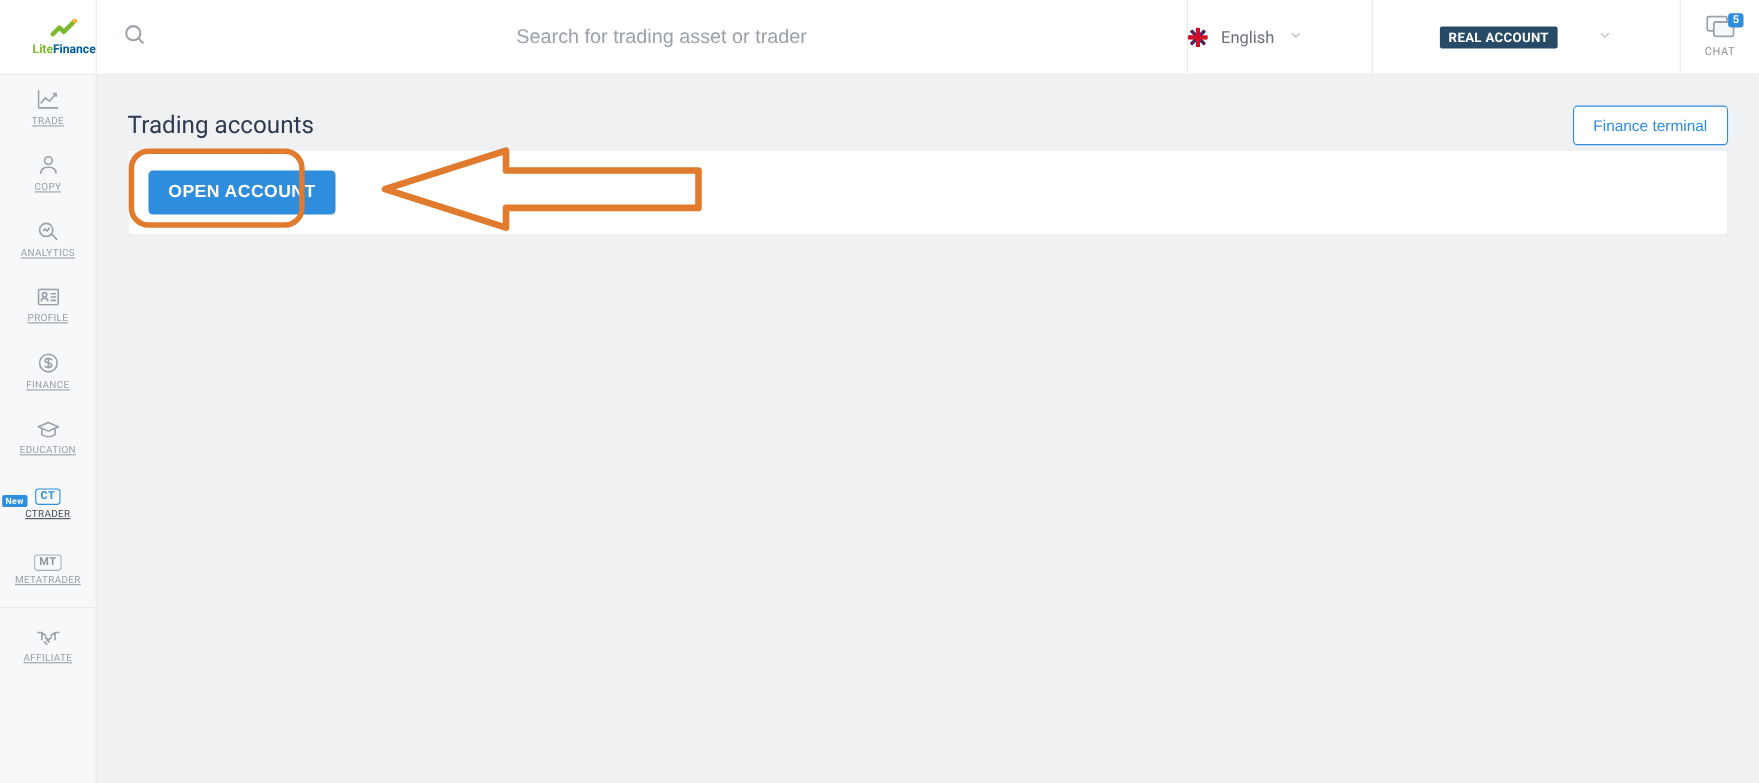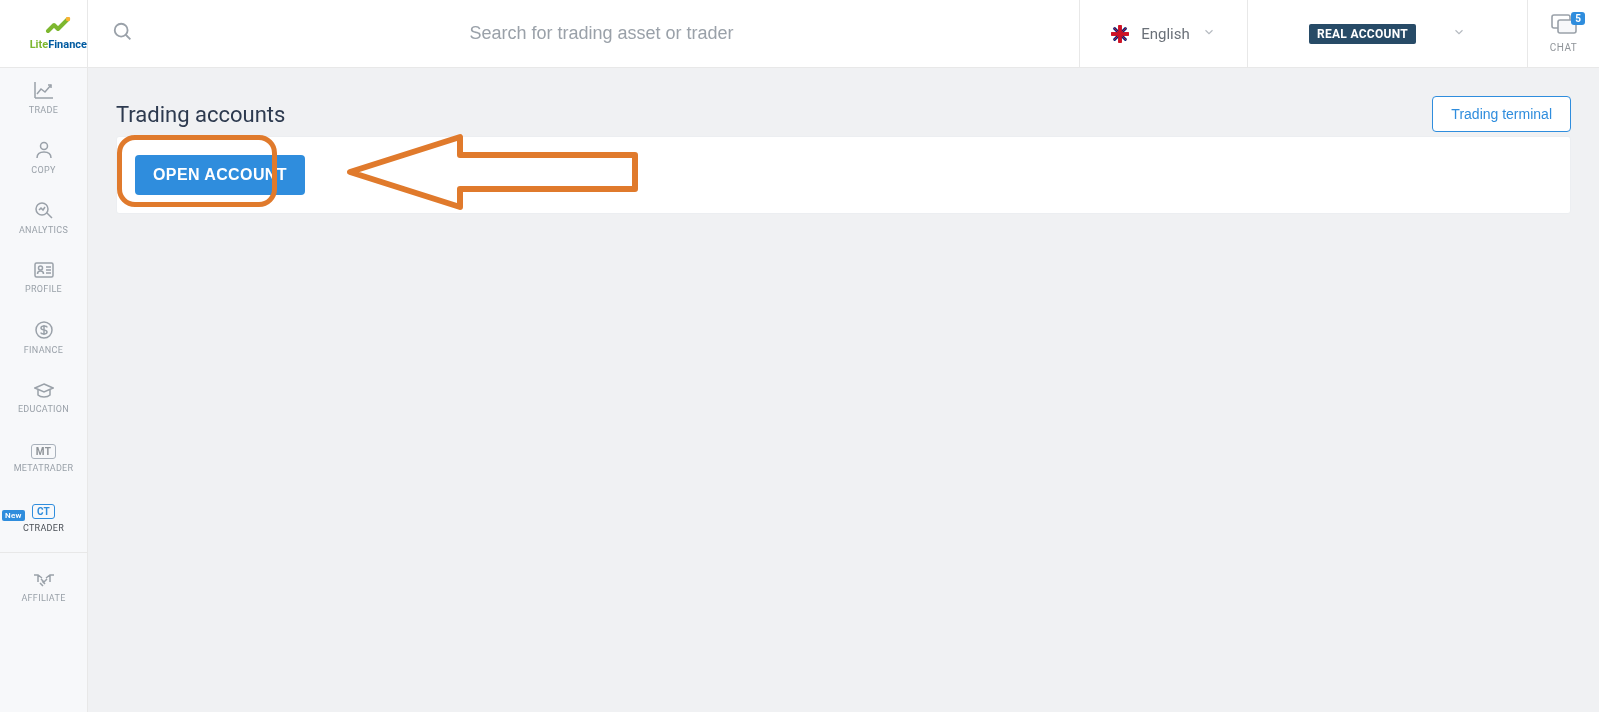--- a/index.html
+++ b/index.html
@@ -52,21 +52,20 @@
   background: transparent;
   text-align: center;
 }
 .search-input::placeholder { color: #9aa1a9; }
 
 .lang-cell {
   width: 168px;
   border-left: 1px solid #e8e8e8;
   display: flex;
   align-items: center;
-  justify-content: center;
   gap: 12px;
   cursor: pointer;
 }
 .flag {
   width: 18px; height: 18px; border-radius: 50%;
   position: relative; overflow: hidden;
 }
 .flag svg { display: block; }
 .lang-label { color: #6a7078; font-size: 15px; }
 .chevron { color: #b5bac0; }
@@ -133,21 +132,21 @@
   justify-content: center;
   gap: 4px;
   color: #9aa1a9;
   cursor: pointer;
   font-size: 9px;
   letter-spacing: 0.3px;
   position: relative;
 }
 .sidebar-item.active { color: #4a4f56; }
 .sidebar-item.active .mt-box { border-color: #2f8ddd; color: #2f8ddd; }
-.sidebar-item .si-label { text-transform: uppercase; }
+.sidebar-item .si-label { text-transform: uppercase; text-decoration: underline; }
 .sidebar-sep { height: 1px; background: #e8e8e8; margin: 4px 0; }
 
 .mt-box {
   border: 1.5px solid #a9b1bb;
   border-radius: 3px;
   padding: 1px 4px;
   font-size: 10px;
   font-weight: 700;
   color: #8f9499;
 }
@@ -348,47 +347,47 @@
     <div class="sidebar-item">
       <span>
         <svg width="20" height="16" viewBox="0 0 20 16" fill="none" stroke="#9aa1a9" stroke-width="1.5">
             <path d="M10 2 L19 6 L10 10 L1 6 Z"></path>
             <path d="M4 8 L4 13 C4 13 6 15 10 15 C14 15 16 13 16 13 L16 8"></path>
           </svg>
       </span>
       <span class="si-label">EDUCATION</span>
     </div>
 
-    <div class="sidebar-item">
-      <span class="mt-box">MT</span>
-      <span class="si-label">METATRADER</span>
-    </div>
-
     <div class="sidebar-item active">
       <span class="new-tag">New</span>
       <span class="mt-box">CT</span>
       <span class="si-label">CTRADER</span>
     </div>
 
+    <div class="sidebar-item">
+      <span class="mt-box">MT</span>
+      <span class="si-label">METATRADER</span>
+    </div>
+
     <div class="sidebar-sep"></div>
 
     <div class="sidebar-item">
       <span>
         <svg width="22" height="16" viewBox="0 0 22 16" fill="none" stroke="#9aa1a9" stroke-width="1.5">
             <path d="M1 4 L5 4 L9 7 M21 4 L17 4 L13 7 M5 4 L5 11 M17 4 L17 11 M8 8 L11 11 L14 8 M9 10 L12 13 M7 12 L10 15"></path>
           </svg>
       </span>
       <span class="si-label">AFFILIATE</span>
     </div>
   </div>
 
   <div class="main">
     <div class="main-header">
       <h1 class="page-title">Trading accounts</h1>
-      <button class="dl-btn">Trading terminal</button>
+      <button class="dl-btn">Finance terminal</button>
     </div>
 
     <div class="panel">
       <button class="open-btn">OPEN ACCOUNT</button>
 
       
       <div class="hl-box" style="left:0px; top:-2px; width:160px; height:72px;"></div>
       
       <div class="arrow-annot" style="left:228px; top:-10px;">
         <svg width="300" height="90" viewBox="0 0 300 90">

